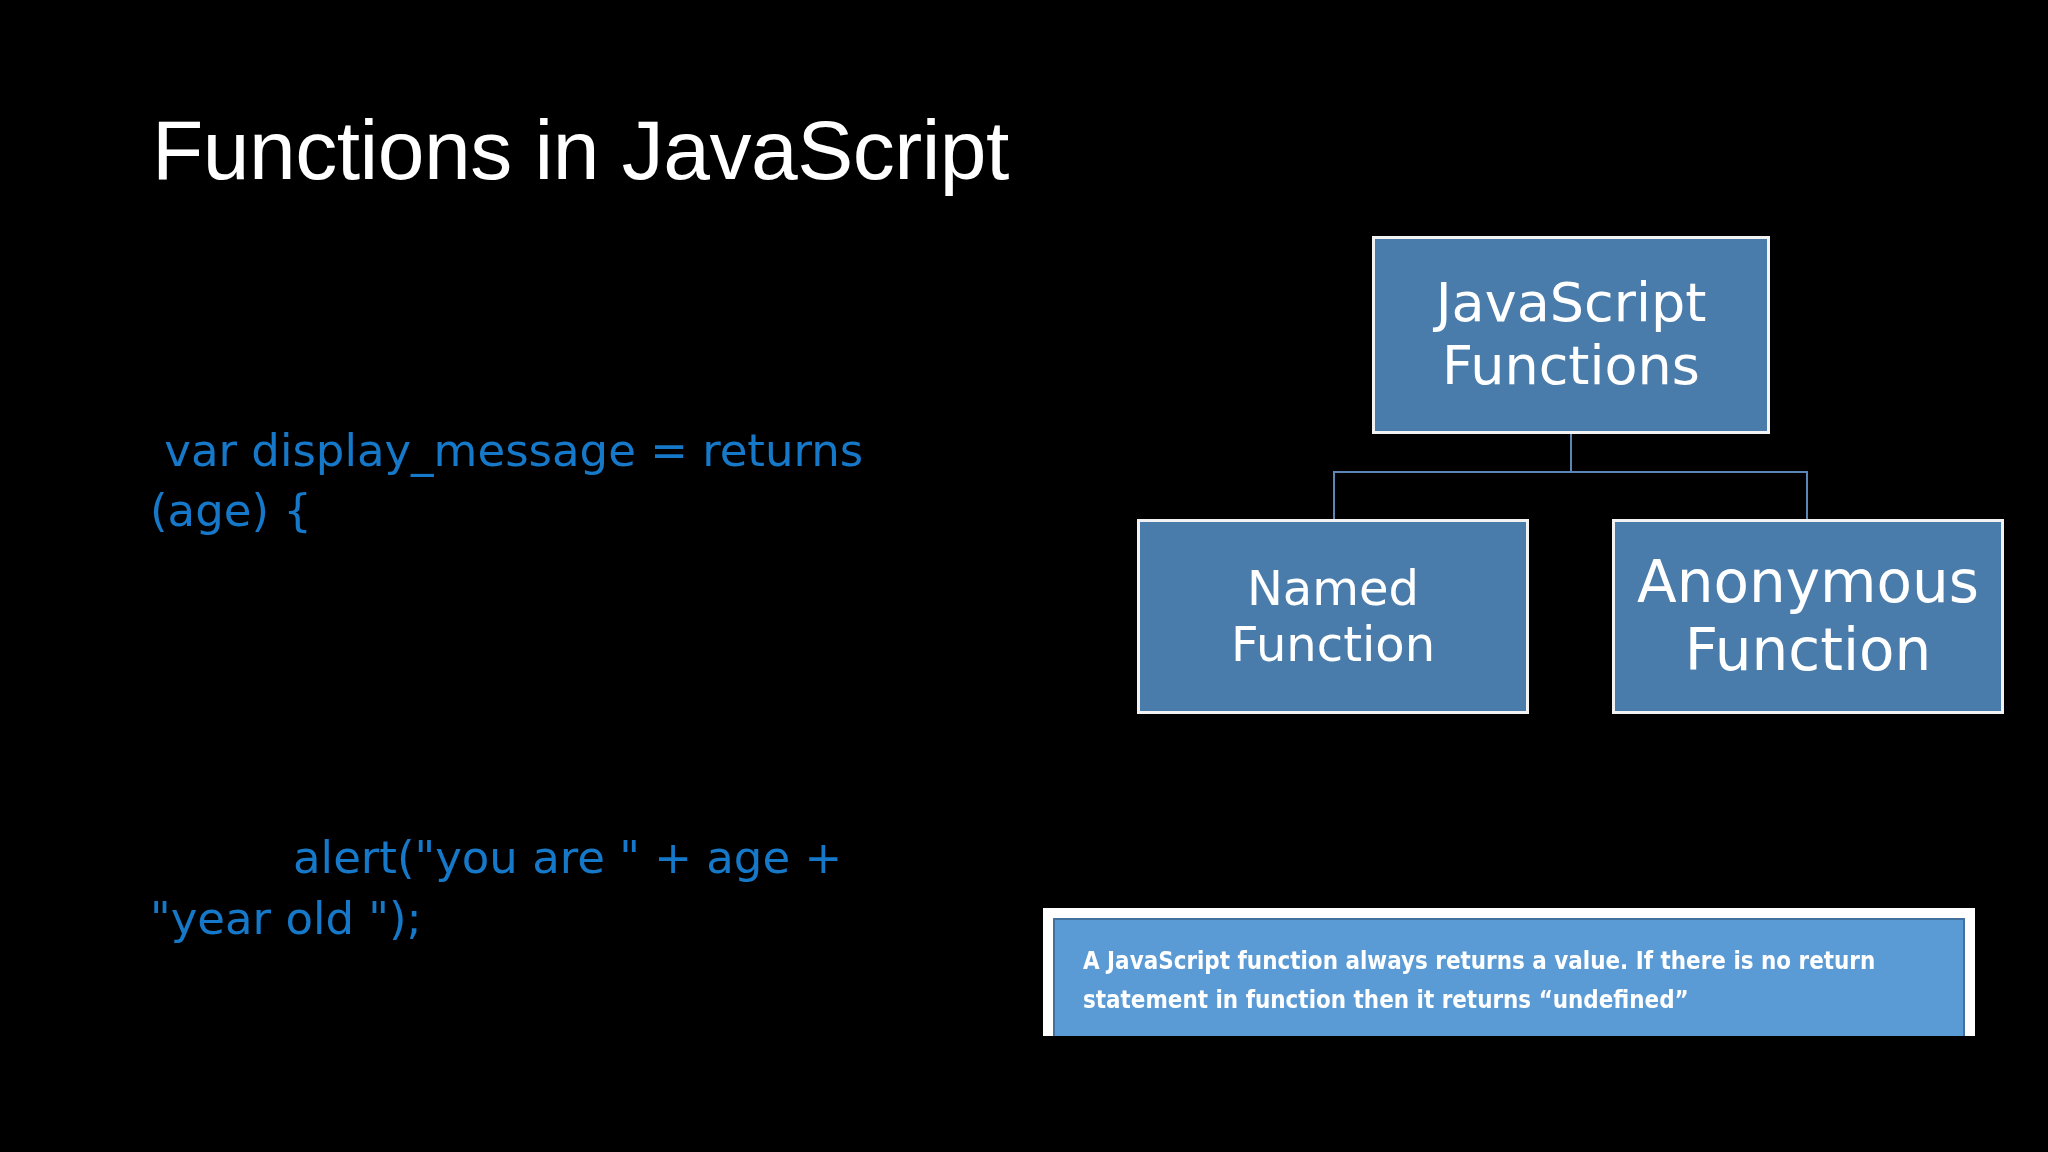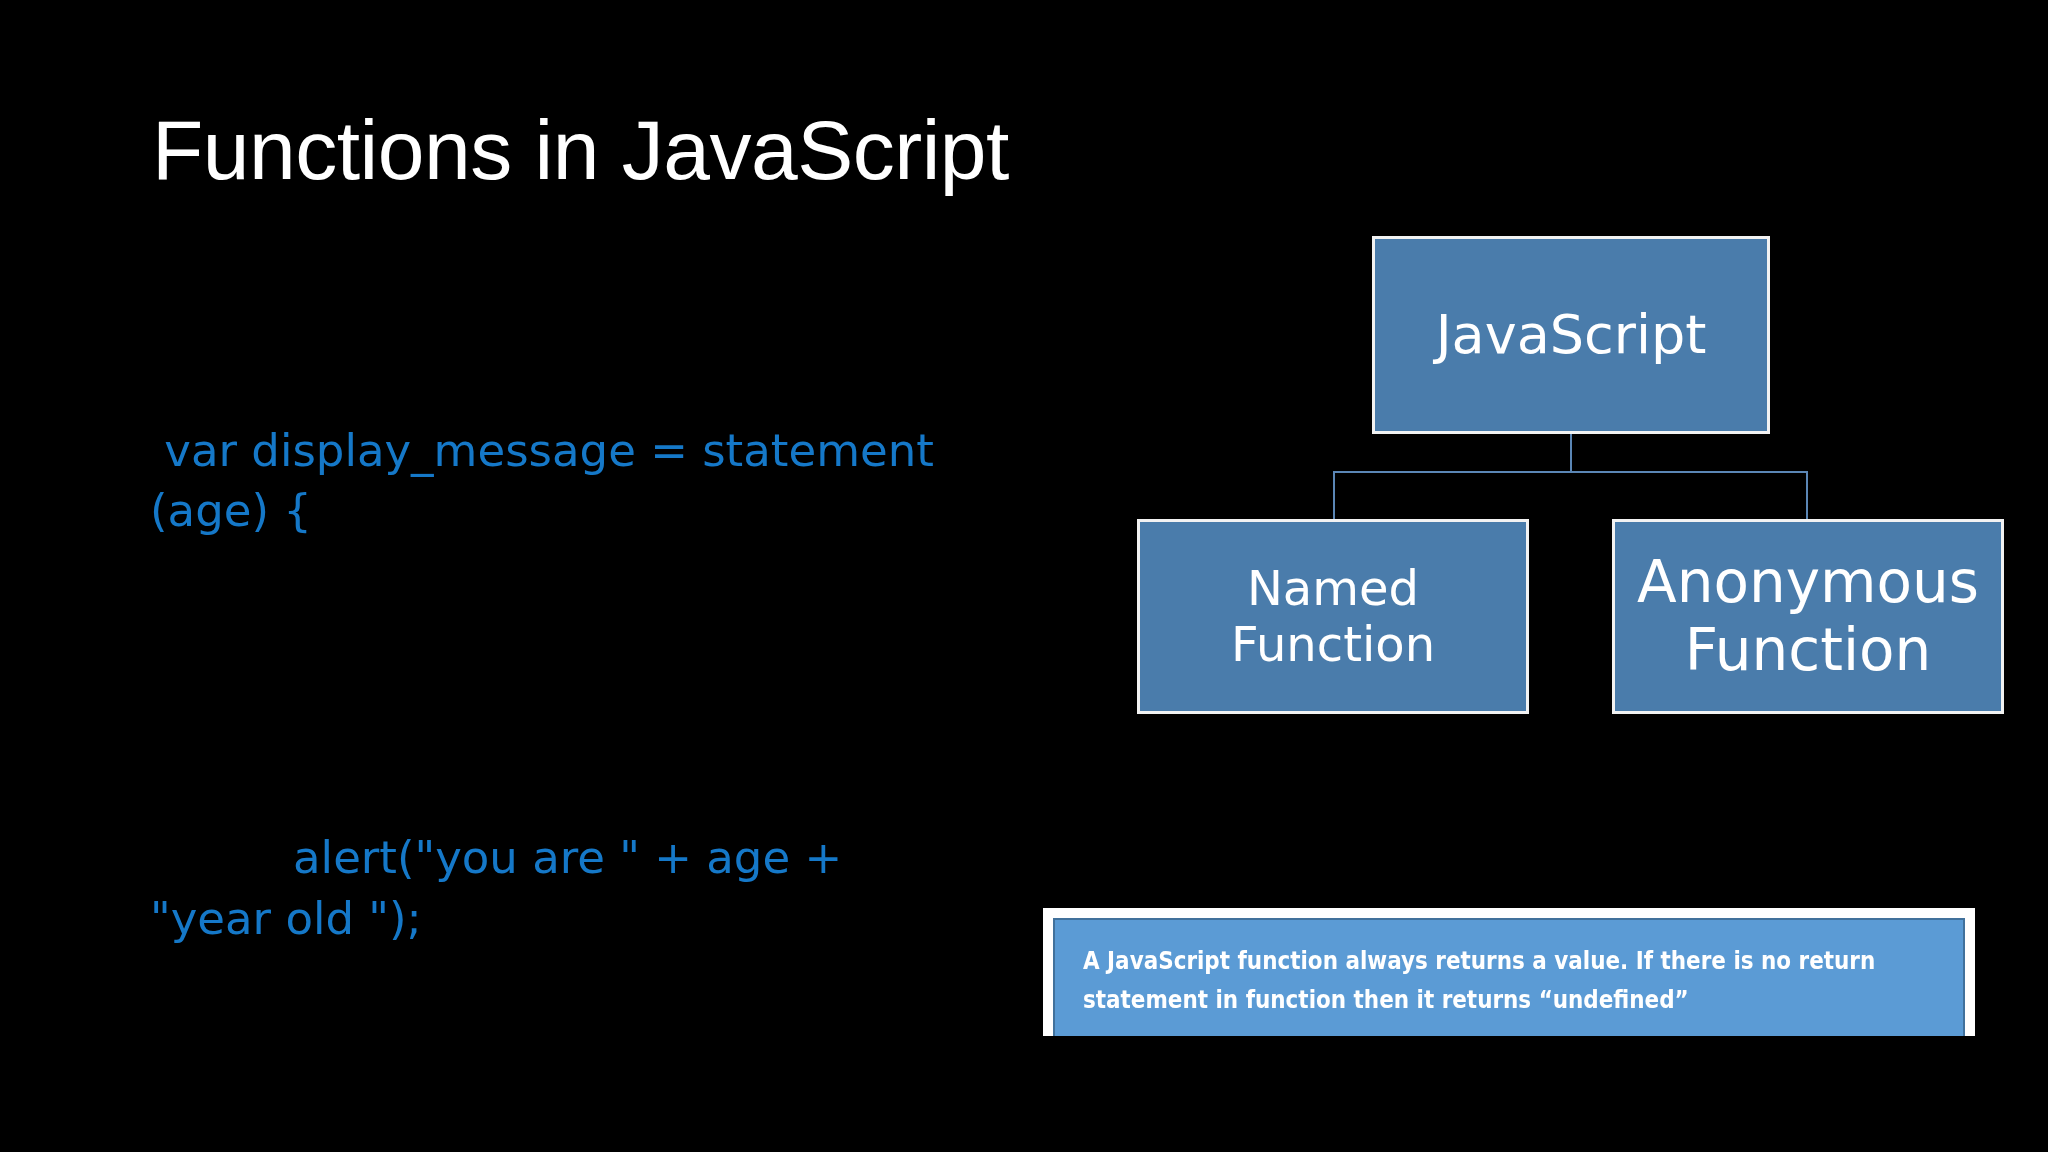--- a/index.html
+++ b/index.html
@@ -156,38 +156,39 @@
   }
 </style>
 </head>
 <body>
 
 <div id="slide">
 
   <div id="slide-title">Functions in JavaScript</div>
 
   <div id="code-block">
-    <span class="code-line"> var display_message = statement (age) {</span>
+    <span class="code-line"> var display_message = returns (age) {</span>
     <span class="code-line blank"></span>
     <span class="code-line">          alert("you are " + age + "year old ");</span>
     <span class="code-line blank"></span>
     
     
   </div>
 
   <div id="diagram">
 
     <div class="conn" id="conn-vert-root"></div>
     <div class="conn" id="conn-horiz"></div>
     <div class="conn" id="conn-drop-left"></div>
     <div class="conn" id="conn-drop-right"></div>
 
     <div class="node-box" id="node-root">
       <span>
         <span class="node-label">JavaScript</span>
+        <span class="node-label">Functions</span>
       </span>
     </div>
 
     <div class="node-box" id="node-named">
       <span>
         <span class="node-label">Named</span>
         <span class="node-label">Function</span>
       </span>
     </div>
 

